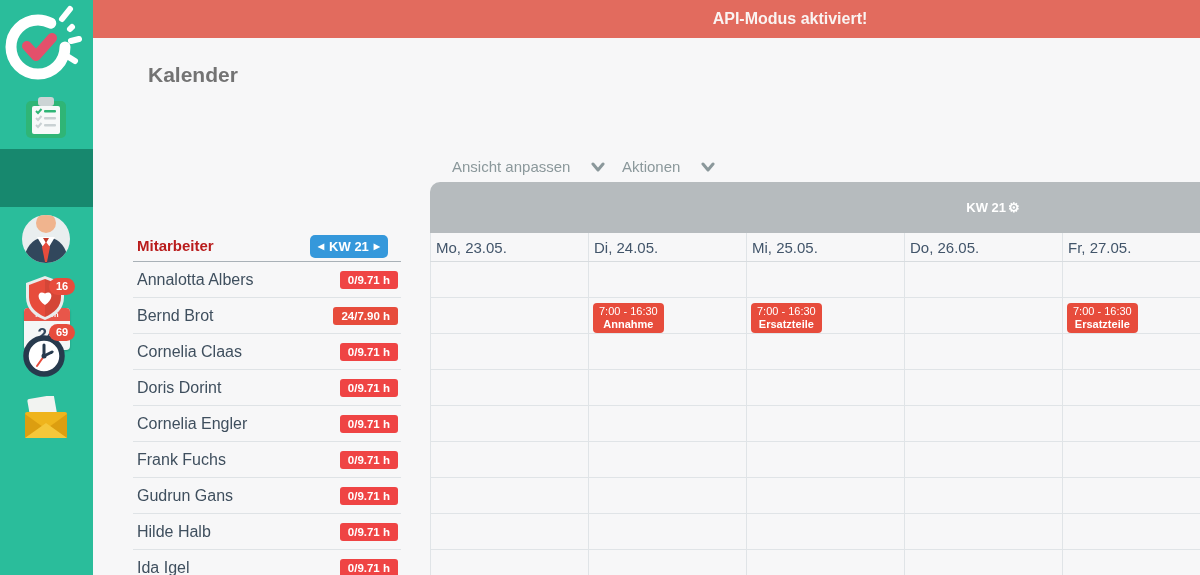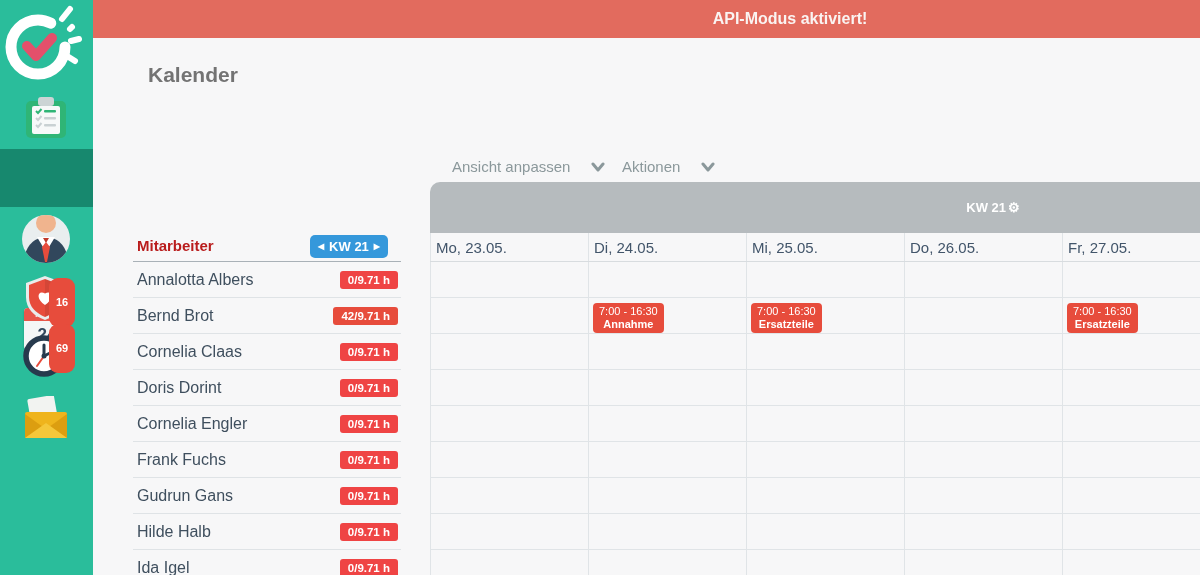--- a/index.html
+++ b/index.html
@@ -10,21 +10,21 @@
     overflow:hidden; background:#f7f7f8;
   }
 
   
   .sidebar { position:absolute; left:0; top:0; width:93px; height:575px; background:#2abd9b; z-index:5; }
   .nav-item { position:absolute; left:0; width:93px; cursor:pointer; }
   .active-strip { position:absolute; left:0; top:149px; width:93px; height:58px; background:#17886e; }
   .mini-cal { position:absolute; left:24px; top:159px; width:46px; height:42px; background:#f4f6f6; border-radius:4px; overflow:hidden; box-shadow:0 1px 2px rgba(0,0,0,.25); }
   .mini-cal-head { height:13px; background:#e8564a; color:#fff; font-size:7.5px; font-weight:bold; text-align:center; line-height:13px; letter-spacing:.3px; }
   .mini-cal-day { color:#34495e; font-size:17px; font-weight:bold; text-align:center; line-height:28px; }
-  .side-badge { position:absolute; left:49px; background:#e74c3c; color:#fff; font-size:11px; font-weight:bold; padding:18px 7px; border-radius:9px; line-height:13px; }
+  .side-badge { position:absolute; left:49px; background:#e74c3c; color:#fff; font-size:11px; font-weight:bold; padding:2px 7px; border-radius:9px; line-height:13px; }
   .badge-shield { top:278px; }
   .badge-clock  { top:324px; }
 
   
   .banner { position:absolute; left:93px; right:0; top:0; height:38px; background:#e26b5e; }
   .banner-text { position:absolute; left:697px; top:0; transform:translateX(-50%); line-height:38px; color:#faf4f2; font-size:16px; font-weight:bold; white-space:nowrap; }
 
   
   .page-title { position:absolute; left:148px; top:63px; font-size:21px; font-weight:bold; color:#737373; }
   .dropdown { position:absolute; top:138px; color:#8b989b; font-size:15px; font-weight:normal; cursor:pointer; display:flex; align-items:center; gap:21px;margin-top:20px; }
@@ -179,21 +179,21 @@
     </button>
   </div>
   <div class="roster-divider"></div>
   <div class="roster-rows" id="roster-rows">
       <div class="roster-row">
         <span class="emp-name">Annalotta Albers</span>
         <span class="hours-badge hours-ok">0/9.71 h</span>
       </div>
       <div class="roster-row">
         <span class="emp-name">Bernd Brot</span>
-        <span class="hours-badge hours-over">42/9.71 h</span>
+        <span class="hours-badge hours-over">24/7.90 h</span>
       </div>
       <div class="roster-row">
         <span class="emp-name">Cornelia Claas</span>
         <span class="hours-badge hours-ok">0/9.71 h</span>
       </div>
       <div class="roster-row">
         <span class="emp-name">Doris Dorint</span>
         <span class="hours-badge hours-ok">0/9.71 h</span>
       </div>
       <div class="roster-row">

